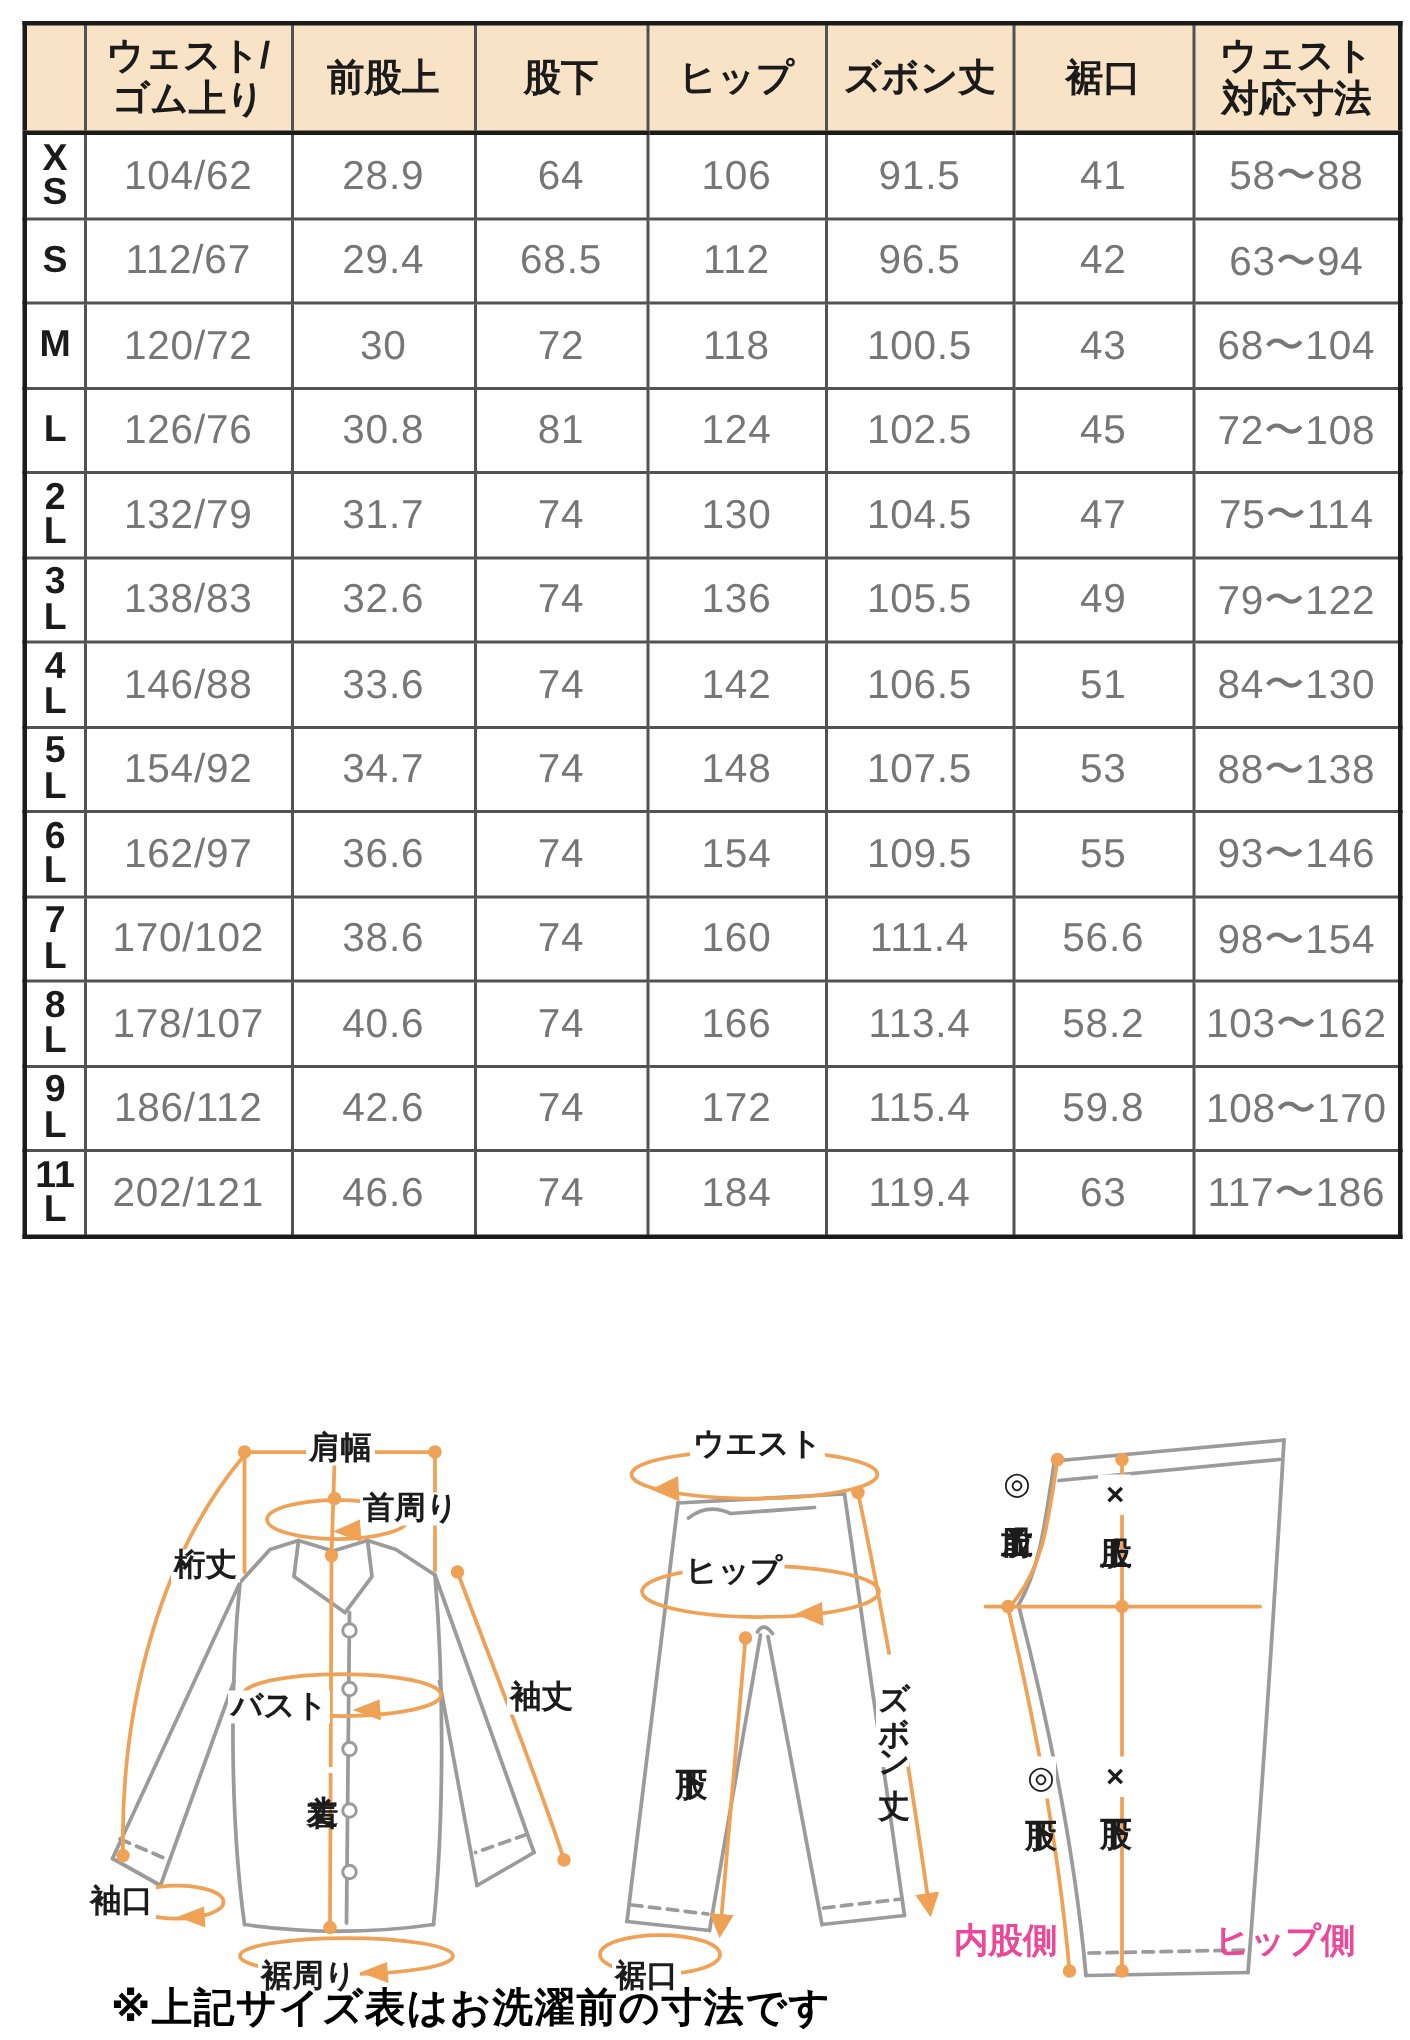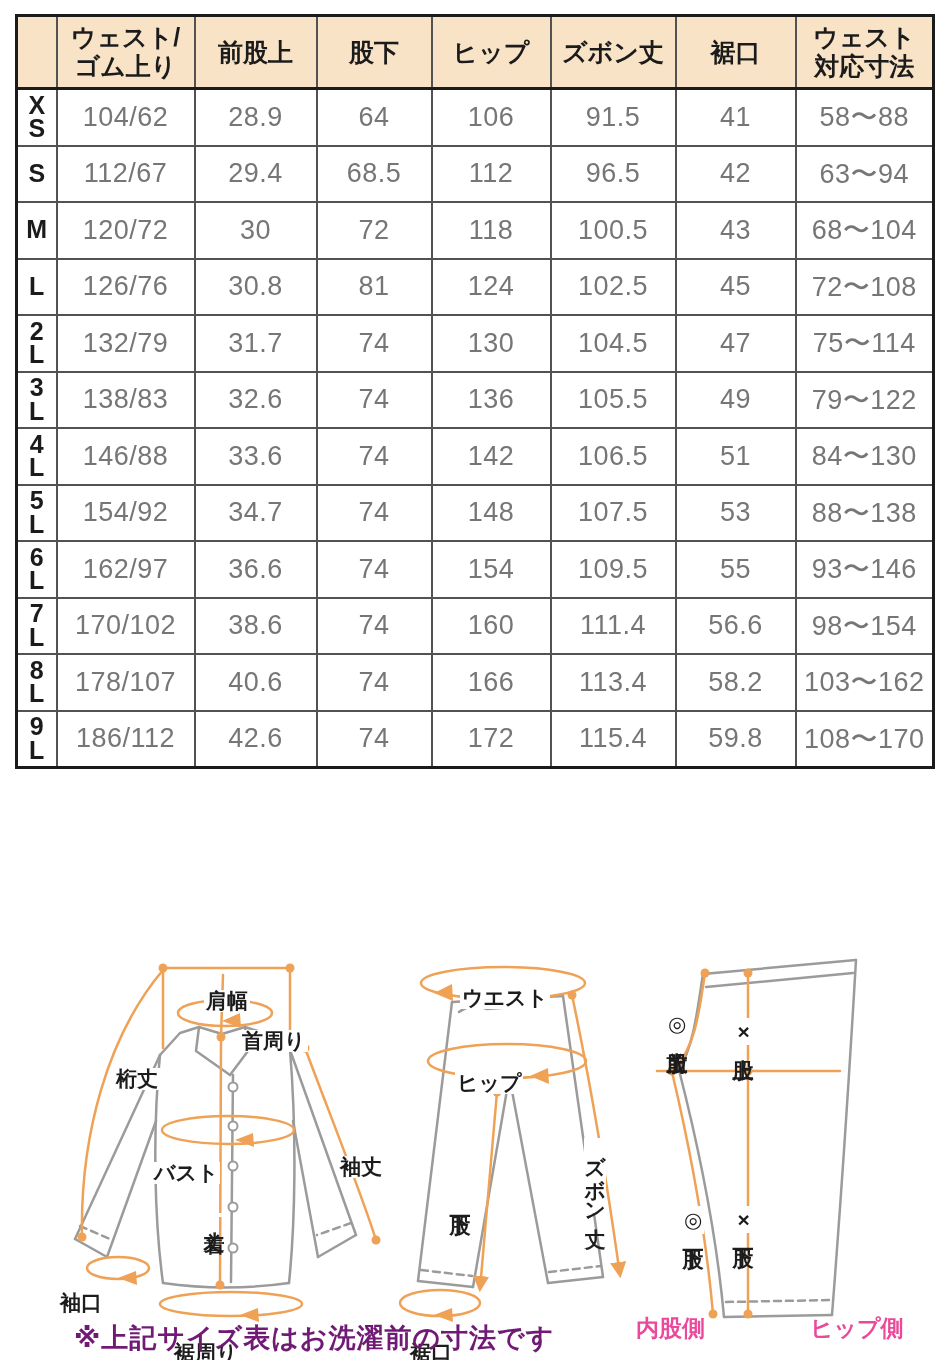--- a/index.html
+++ b/index.html
@@ -34,28 +34,28 @@
   .diagrams svg{position:absolute;left:0;top:0;}
   .gray-lines path{stroke:#9b9b9b;stroke-width:2.5;fill:none;stroke-linecap:round;stroke-linejoin:round;}
   .gray-lines .dash{stroke-dasharray:7 5;}
   .gray-lines circle{fill:#ffffff;stroke:#9b9b9b;stroke-width:2;}
   .orange-lines path{stroke:#efa155;stroke-width:2.5;fill:none;stroke-linecap:round;}
   .orange-lines ellipse{stroke:#efa155;stroke-width:2.5;fill:none;}
   .orange-lines circle{fill:#efa155;stroke:none;}
   .orange-lines polygon{fill:#efa155;stroke:none;}
   .dlabel{
     position:absolute;font-weight:bold;font-size:21px;color:#1c1c1c;
-    background:#ffffff;line-height:1.05;padding:0 2px;white-space:nowrap;margin-top:35px;
+    background:#ffffff;line-height:1.05;padding:0 2px;white-space:nowrap;
   }
   .dlabel.vert{writing-mode:vertical-rl;text-orientation:upright;padding:2px 0;}
   .dlabel.gray{color:#ec4899;background:transparent;font-size:23px;}
   
   .note{
     position:absolute;left:74px;top:1320px;font-size:27px;font-weight:bold;
-    color:#701a75;letter-spacing:1px;
+    color:#000000;letter-spacing:1px;
   }
 </style>
 </head>
 <body>
 
 <table class="size-table">
   <colgroup>
     <col style="width:40px">
       <col style="width:138px">
       <col style="width:122px">
@@ -215,20 +215,31 @@
     <td>186/112</td>
     <td>42.6</td>
     <td>74</td>
     <td>172</td>
     <td>115.4</td>
     <td>59.8</td>
     <td>108〜170</td>
   </tr>
 
 
+  <tr>
+    <th>11
+L</th>
+    <td>202/121</td>
+    <td>46.6</td>
+    <td>74</td>
+    <td>184</td>
+    <td>119.4</td>
+    <td>63</td>
+    <td>117〜186</td>
+  </tr>
 
 </tbody>
 </table>
 
 <div class="diagrams">
   <svg viewBox="0 0 940 425" width="940" height="425">
     <defs>
       <marker id="arrow" viewBox="0 0 10 10" refX="8" refY="5" markerWidth="6.5" markerHeight="6.5" orient="auto">
         <path d="M0,0 L10,5 L0,10 Z" fill="#efa155" stroke="none"></path>
       </marker>

